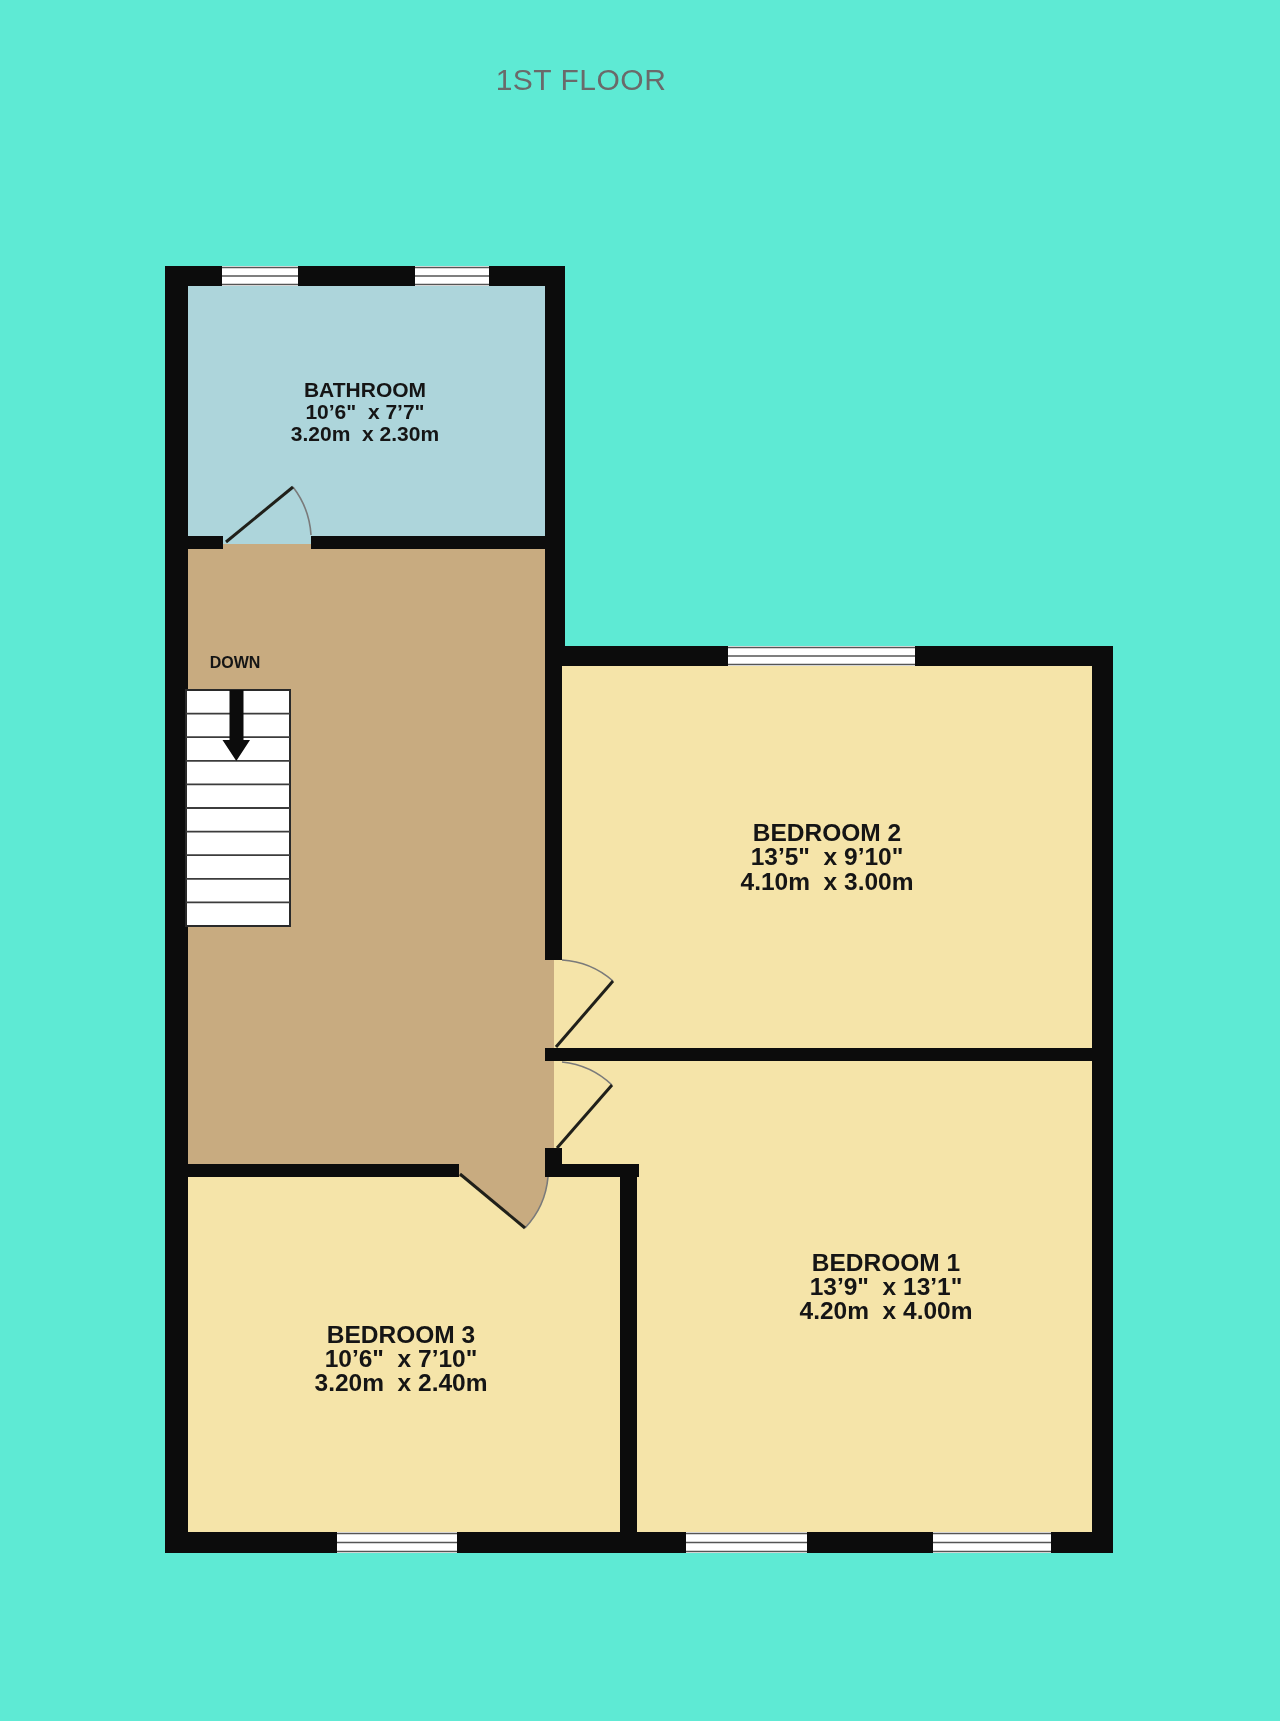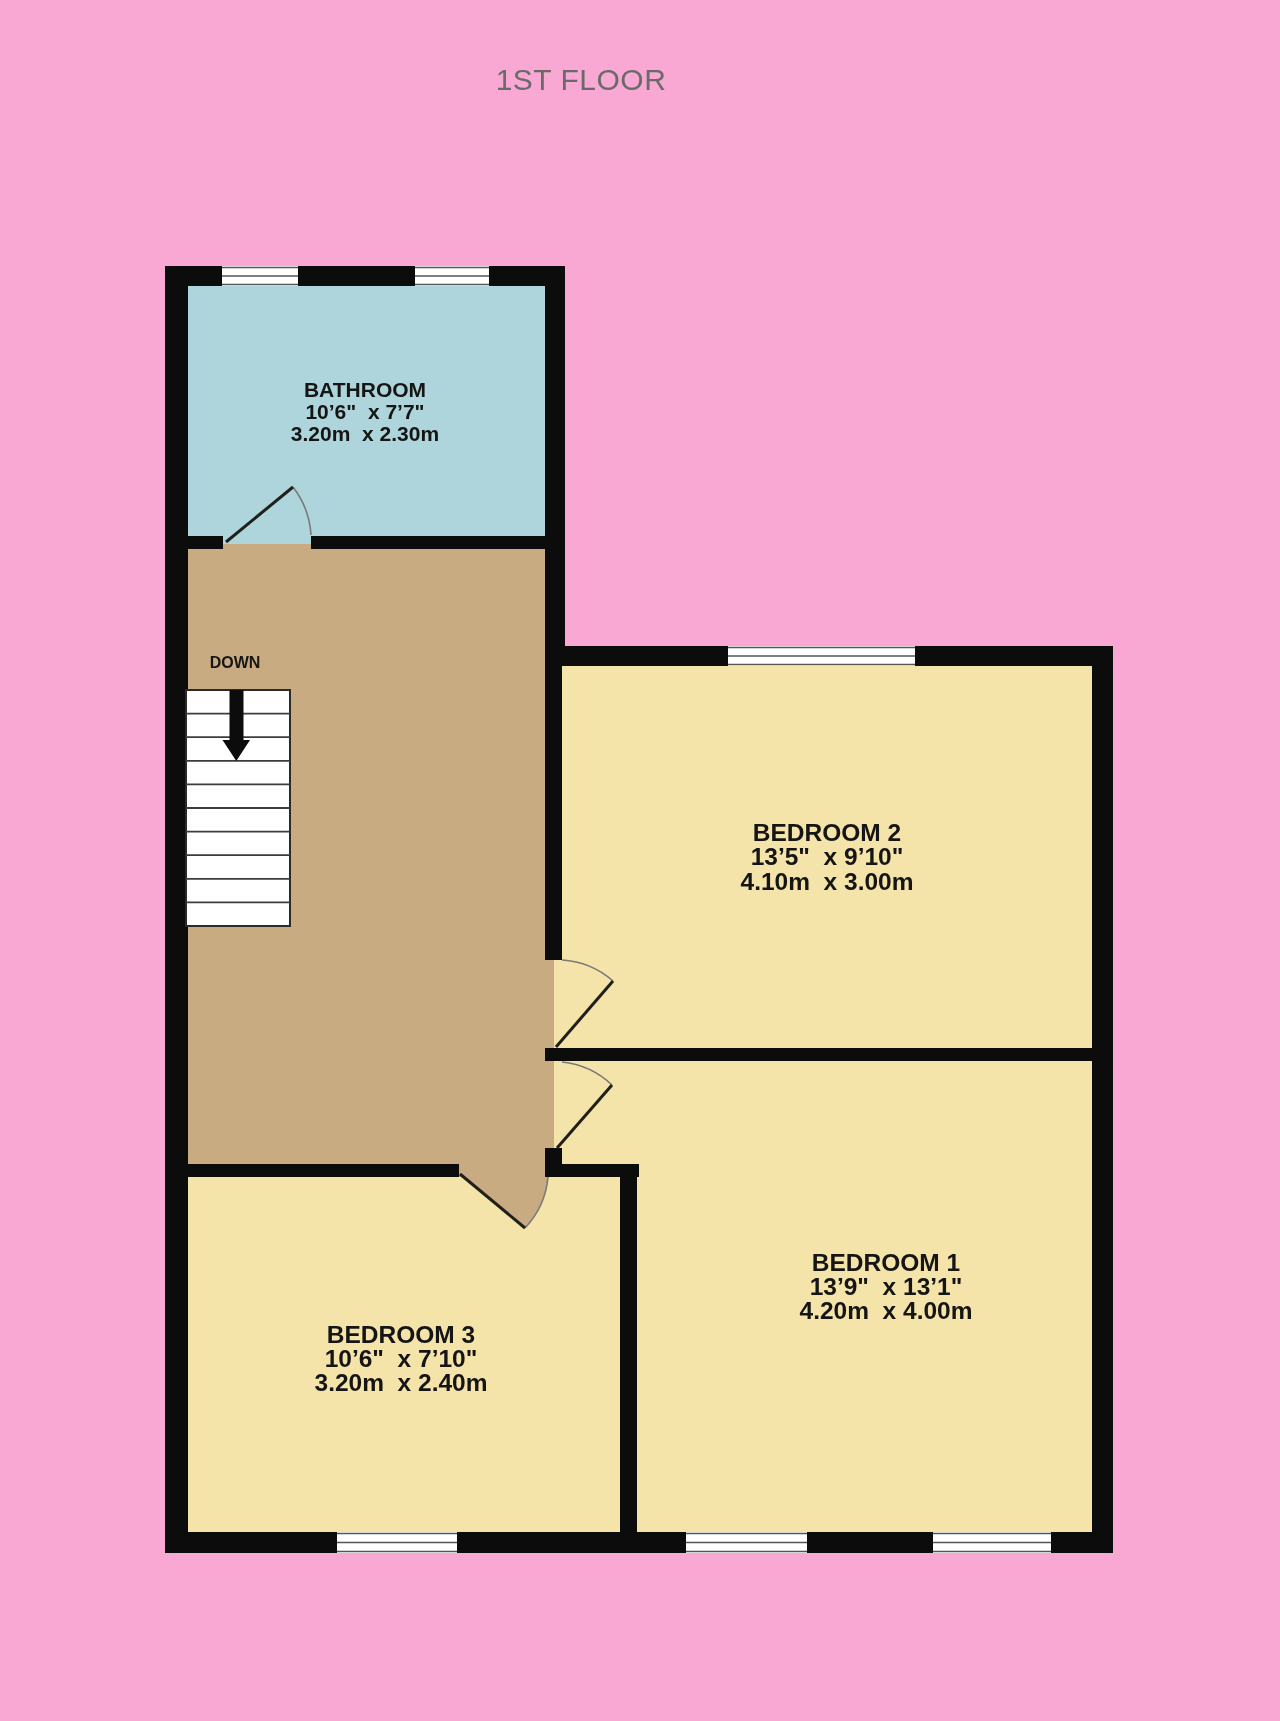--- a/index.html
+++ b/index.html
@@ -1,16 +1,16 @@
 <!DOCTYPE html>
 <html><head>
 <meta charset="utf-8">
 <style>
   html,body{margin:0;padding:0;background:#ffffff;}
-  .page{position:relative;width:1280px;height:1721px;background:#f9a8d4;overflow:hidden;}
+  .page{position:relative;width:1280px;height:1721px;background:#5eead4;overflow:hidden;}
   svg{display:block;}
   text{font-family:"Liberation Sans",sans-serif;}
   .lbl{font-weight:bold;fill:#151515;font-size:24.5px;}
   .lblb{font-weight:bold;fill:#151515;font-size:21px;}
 </style>
 </head>
 <body>
 <div class="page">
 <svg width="1280" height="1721" viewBox="0 0 1280 1721">
 

